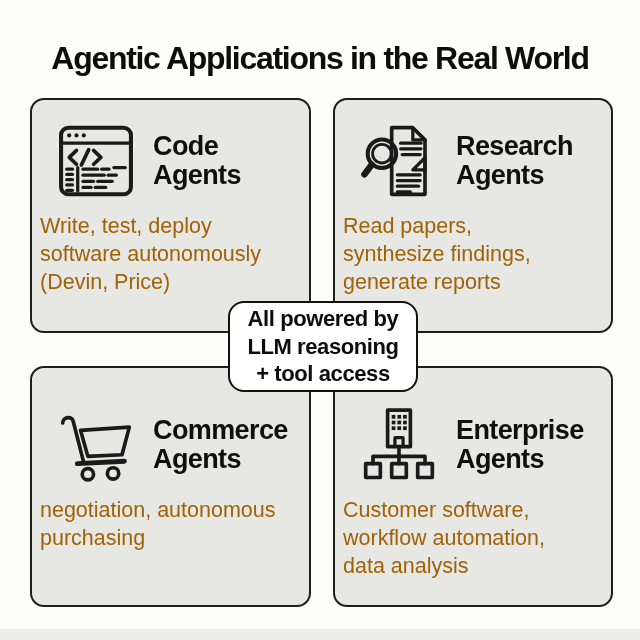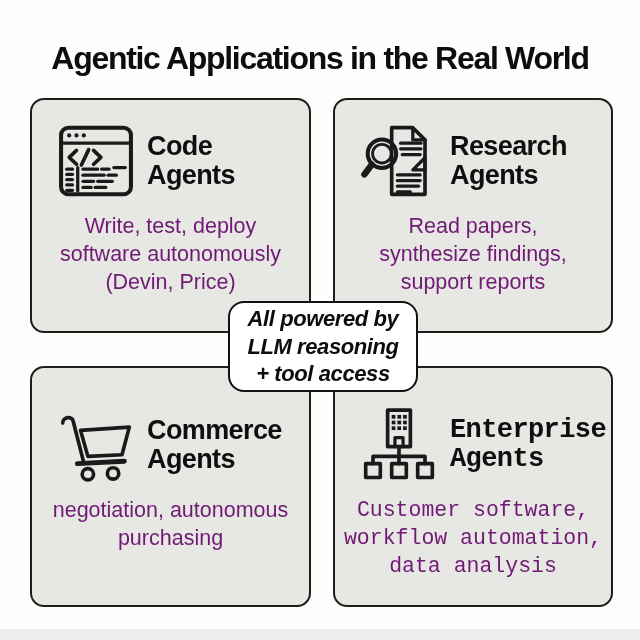--- a/index.html
+++ b/index.html
@@ -13,39 +13,39 @@
     text-align:center;white-space:nowrap;
     font-size:32px;font-weight:bold;letter-spacing:-1.3px;color:#0d0d0d;
   }
   .card{
     position:absolute;box-sizing:border-box;
     background:#e7e7e4;border:2.5px solid #1d1d1b;border-radius:14px;
   }
   #card-code      {left:30px; top:98px; width:281px;height:235px;}
   #card-research  {left:333px;top:98px; width:280px;height:235px;}
   #card-commerce  {left:30px; top:366px;width:281px;height:241px;}
-  #card-enterprise{left:333px;top:366px;width:280px;height:241px;font-family:Liberation Mono, monospace;}
-  .card-head{display:flex;align-items:center;gap:12px;padding:22px 14px 0 25px;}
+  #card-enterprise{left:333px;top:366px;width:280px;height:241px;}
+  .card-head{display:flex;align-items:center;gap:18px;padding:22px 14px 0 25px;}
   .card.bottom .card-head{padding-top:38px;align-items:center;}
   .icon{flex:0 0 auto;}
   .icon svg{width:78px;height:78px;display:block;}
   .card-title{
     margin:0;font-size:27px;font-weight:bold;line-height:1.07;
     letter-spacing:-0.6px;color:#0f0f0f;
   }
   .card-desc{
-    margin:13px 8px 0;text-align:center;
-    font-size:21.5px;line-height:1.3;color:#701a75;
+    margin:13px 8px 0;text-align:left;
+    font-size:21.5px;line-height:1.3;color:#a16207;
   }
   .center-note{
     position:absolute;left:228px;top:301px;width:190px;height:91px;
     box-sizing:border-box;z-index:5;
     background:#ffffff;border:2.5px solid #121212;border-radius:16px;
     display:flex;flex-direction:column;justify-content:center;align-items:center;
-    font-size:22px;font-weight:bold;line-height:1.27;letter-spacing:-0.4px;color:#0d0d0d;font-style:italic;
+    font-size:22px;font-weight:bold;line-height:1.27;letter-spacing:-0.4px;color:#0d0d0d;
   }
   .bottom-shade{
     position:absolute;left:0;right:0;bottom:0;height:11px;
     background:#ededeb;
   }
   svg{stroke:#1a1a1a;fill:none;stroke-linecap:round;stroke-linejoin:round;}
   svg .fill{fill:#1a1a1a;stroke:none;}
 </style>
 </head>
 <body>
@@ -113,21 +113,21 @@
           <circle cx="27" cy="39" r="17.5" stroke-width="5"></circle>
           <circle cx="27" cy="39" r="11.5" stroke-width="3.5"></circle>
           <line x1="14.5" y1="52.5" x2="5.5" y2="64.5" stroke-width="8"></line>
         </svg>
       </span>
       <h2 class="card-title"><span>Research</span><br><span>Agents</span></h2>
     </div>
     <p class="card-desc">
         <span style="display:block">Read papers,</span>
         <span style="display:block">synthesize findings,</span>
-        <span style="display:block">support reports</span>
+        <span style="display:block">generate reports</span>
       </p>
   </section>
 
   <section class="card bottom" id="card-commerce">
     <div class="card-head">
       <span class="icon">
         <svg viewBox="0 0 96 96">
           <path d="M7,21 C7,13 19,12 20,19 L33,70" stroke-width="4.5"></path>
           <path d="M29,30 L89,26 L80,60 L38,62 Z" stroke-width="4.5"></path>
           <line x1="25" y1="71" x2="83" y2="68" stroke-width="6"></line>

